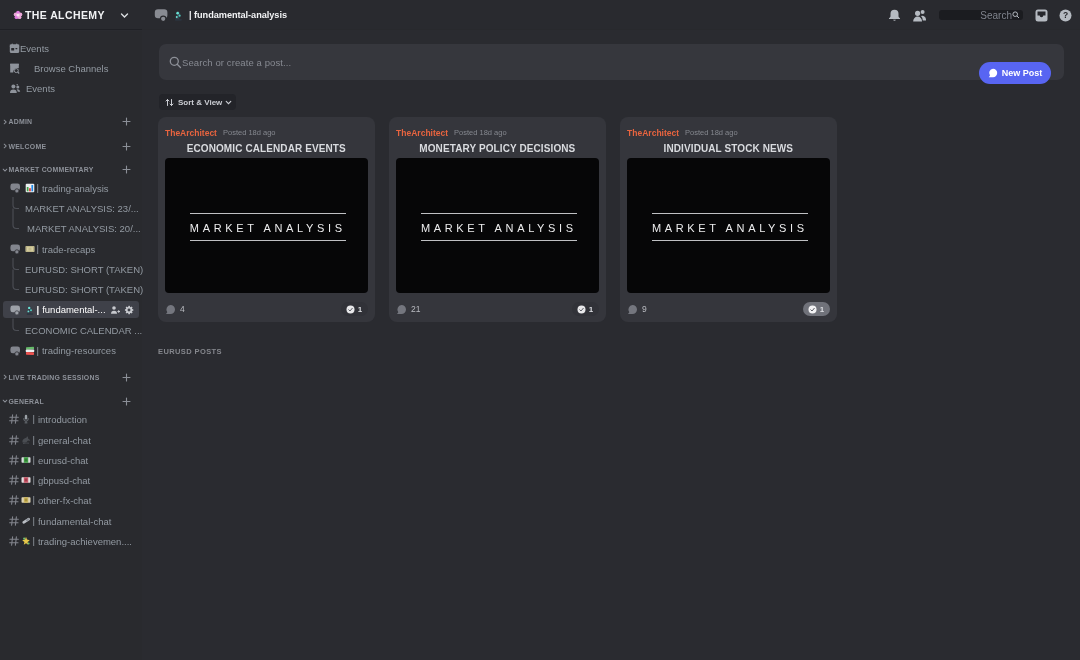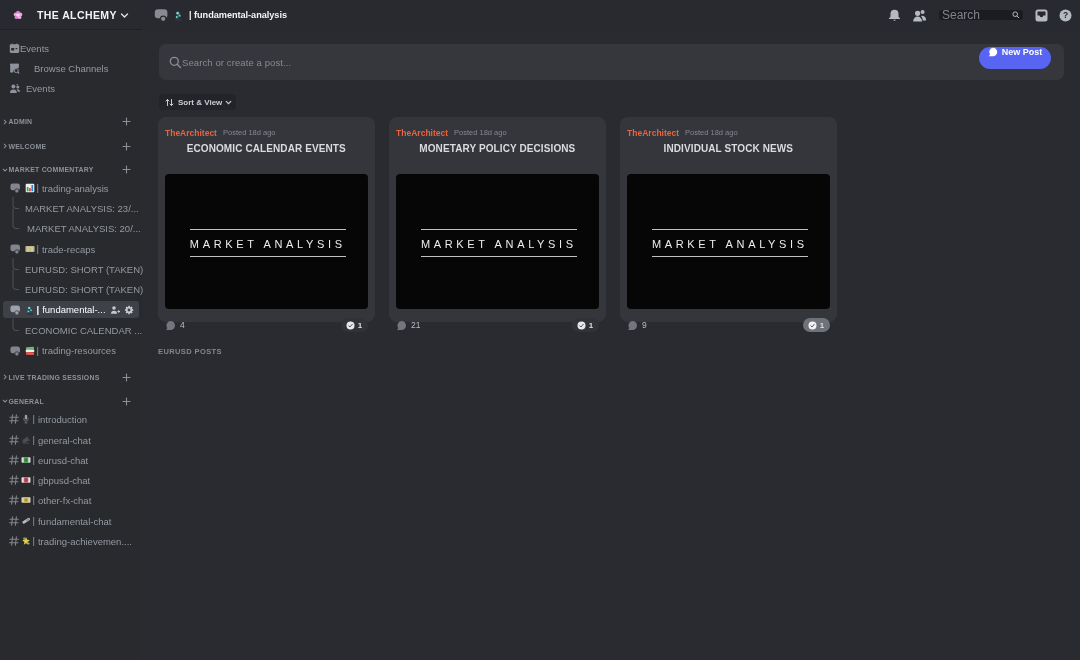--- a/index.html
+++ b/index.html
@@ -2,56 +2,56 @@
 <html><head>
 <meta charset="utf-8">
 <style>
 * { margin:0; padding:0; box-sizing:border-box; }
 html,body { width:1080px; height:660px; overflow:hidden; background:#2a2b30; font-family:"Liberation Sans", sans-serif; }
 #app { position:relative; width:1080px; height:660px; }
 
 
 #topbar { position:absolute; left:0; top:0; width:1080px; height:30px; background:#292a2f; border-bottom:1px solid #28292d; }
 #serverhead { position:absolute; left:0; top:0; width:142px; height:30px; display:flex; align-items:center; background:#292a2f; border-bottom:1px solid #1f2025; }
-#servername { font-size:10.5px; font-weight:bold; color:#f2f3f5; margin-left:14px; letter-spacing:0.4px; }
+#servername { font-size:10.5px; font-weight:bold; color:#f2f3f5; margin-left:2px; letter-spacing:0.4px; }
 #serverchev { position:absolute; left:120px; top:11px; }
 #chanhead { position:absolute; left:142px; top:0; right:0; height:30px; display:flex; align-items:center; }
 #chantitle { font-size:9.2px; font-weight:bold; color:#f2f3f5; margin-left:5px; letter-spacing:-0.05px; }
 .hicon { flex:0 0 auto; }
 #searchbox { width:84px; height:10px; background:#1b1c20; border-radius:3px; display:flex; align-items:center; padding:0 3px; }
-#searchbox span { font-size:12px; color:#7f838c; flex:1; }
+#searchbox span { font-size:10px; color:#7f838c; flex:1;text-align:right; }
 
 
 #sidebar { position:absolute; left:0; top:31px; width:142px; height:629px; background:#292a2e; }
 .srow { position:absolute; left:0; width:142px; height:20px; display:flex; align-items:center; }
 .srow .txt { font-size:9.5px; color:#939aa2; white-space:nowrap; }
 .shead { position:absolute; left:0; width:142px; height:14px; display:flex; align-items:center; }
 .shead .txt { font-size:6.9px; font-weight:bold; color:#8d9199; letter-spacing:0.25px; white-space:nowrap; }
 .plus { position:absolute; left:122px; top:50%; margin-top:-4.5px; width:9px; height:9px; }
 .pipe { color:#939aa2; margin:0 3px 0 2px; font-size:9.5px; position:relative; top:-0.5px;}
 .selpill { position:absolute; left:3px; top:269.5px; width:135.5px; height:17px; background:#3f4149; border-radius:3px; }
 .em { width:10px; height:10px; flex:0 0 auto; }
 
 
 #main { position:absolute; left:143px; top:31px; right:0; height:629px; background:#2a2b30; }
 #searchbar { position:absolute; left:16px; top:13px; width:905px; height:36px; background:#36373d; border-radius:7px; display:flex; align-items:center; }
 #searchbar .ph { font-size:9.5px; color:#878a92; letter-spacing:0.1px; }
-#newpost { position:absolute; right:13px; top:3px; width:72px; height:22px; border-radius:11px; background:#5865f2; display:flex; justify-content:center; }
+#newpost { position:absolute; right:13px; top:18px; width:72px; height:22px; border-radius:11px; background:#5865f2; display:flex; align-items:center; justify-content:center; }
 #newpost span { color:#fff; font-size:9px; font-weight:bold; margin-left:4px; }
 #sortchip { position:absolute; left:16px; top:63px; width:77px; height:16px; background:#232429; border-radius:4px; display:flex; align-items:center; padding-left:6px; }
 #sortchip span { color:#cbcdd3; font-size:8px; font-weight:bold; margin:0 3px 0 4px; }
 
 
 .card { position:absolute; top:86px; width:217.5px; height:205px; background:#35363c; border-radius:8px; padding:7.5px;text-align:center; }
 .c1 { left:14.5px; } .c2 { left:245.6px; } .c3 { left:476.6px; }
 .cmeta { display:flex; align-items:center; margin-top:3px; }
 .cuser { color:#e8643f; font-size:8.5px; font-weight:bold; }
 .cdate { color:#85888f; font-size:7.5px; margin-left:6px; }
 .ctitle { color:#d9dbdf; font-size:10px; font-weight:bold; margin-top:5px; letter-spacing:0.1px; }
-.cimg { margin-top:20px; width:202.5px; height:135.5px; background:#060607; border-radius:4px; display:flex; align-items:center; justify-content:center; }
+.cimg { margin-top:4px; width:202.5px; height:135.5px; background:#060607; border-radius:4px; display:flex; align-items:center; justify-content:center; }
 .logo { border-top:1.3px solid #bfc0c3; border-bottom:1.3px solid #bfc0c3; padding:8.8px 0 6.3px 0; color:#ededee; font-size:11px; line-height:11px; letter-spacing:3.65px; white-space:nowrap; position:relative; top:2px; left:1.5px; }
 .cfoot { display:flex; align-items:center; margin-top:9px; }
 .ccount { color:#b9bbc1; font-size:8.5px; margin-left:4px; }
 .pill { margin-left:auto; width:27px; height:14px; border-radius:7px; display:flex; align-items:center; justify-content:center; }
 .pill-dark { background:#313238; }
 .pill-light { background:#70727a; }
 .pill span { color:#dcdee2; font-size:8px; font-weight:bold; margin-left:3px; }
 #olderposts { position:absolute; left:15px; top:316px; font-size:7.5px; font-weight:bold; color:#85878d; letter-spacing:0.4px; }
 </style>
 </head>

